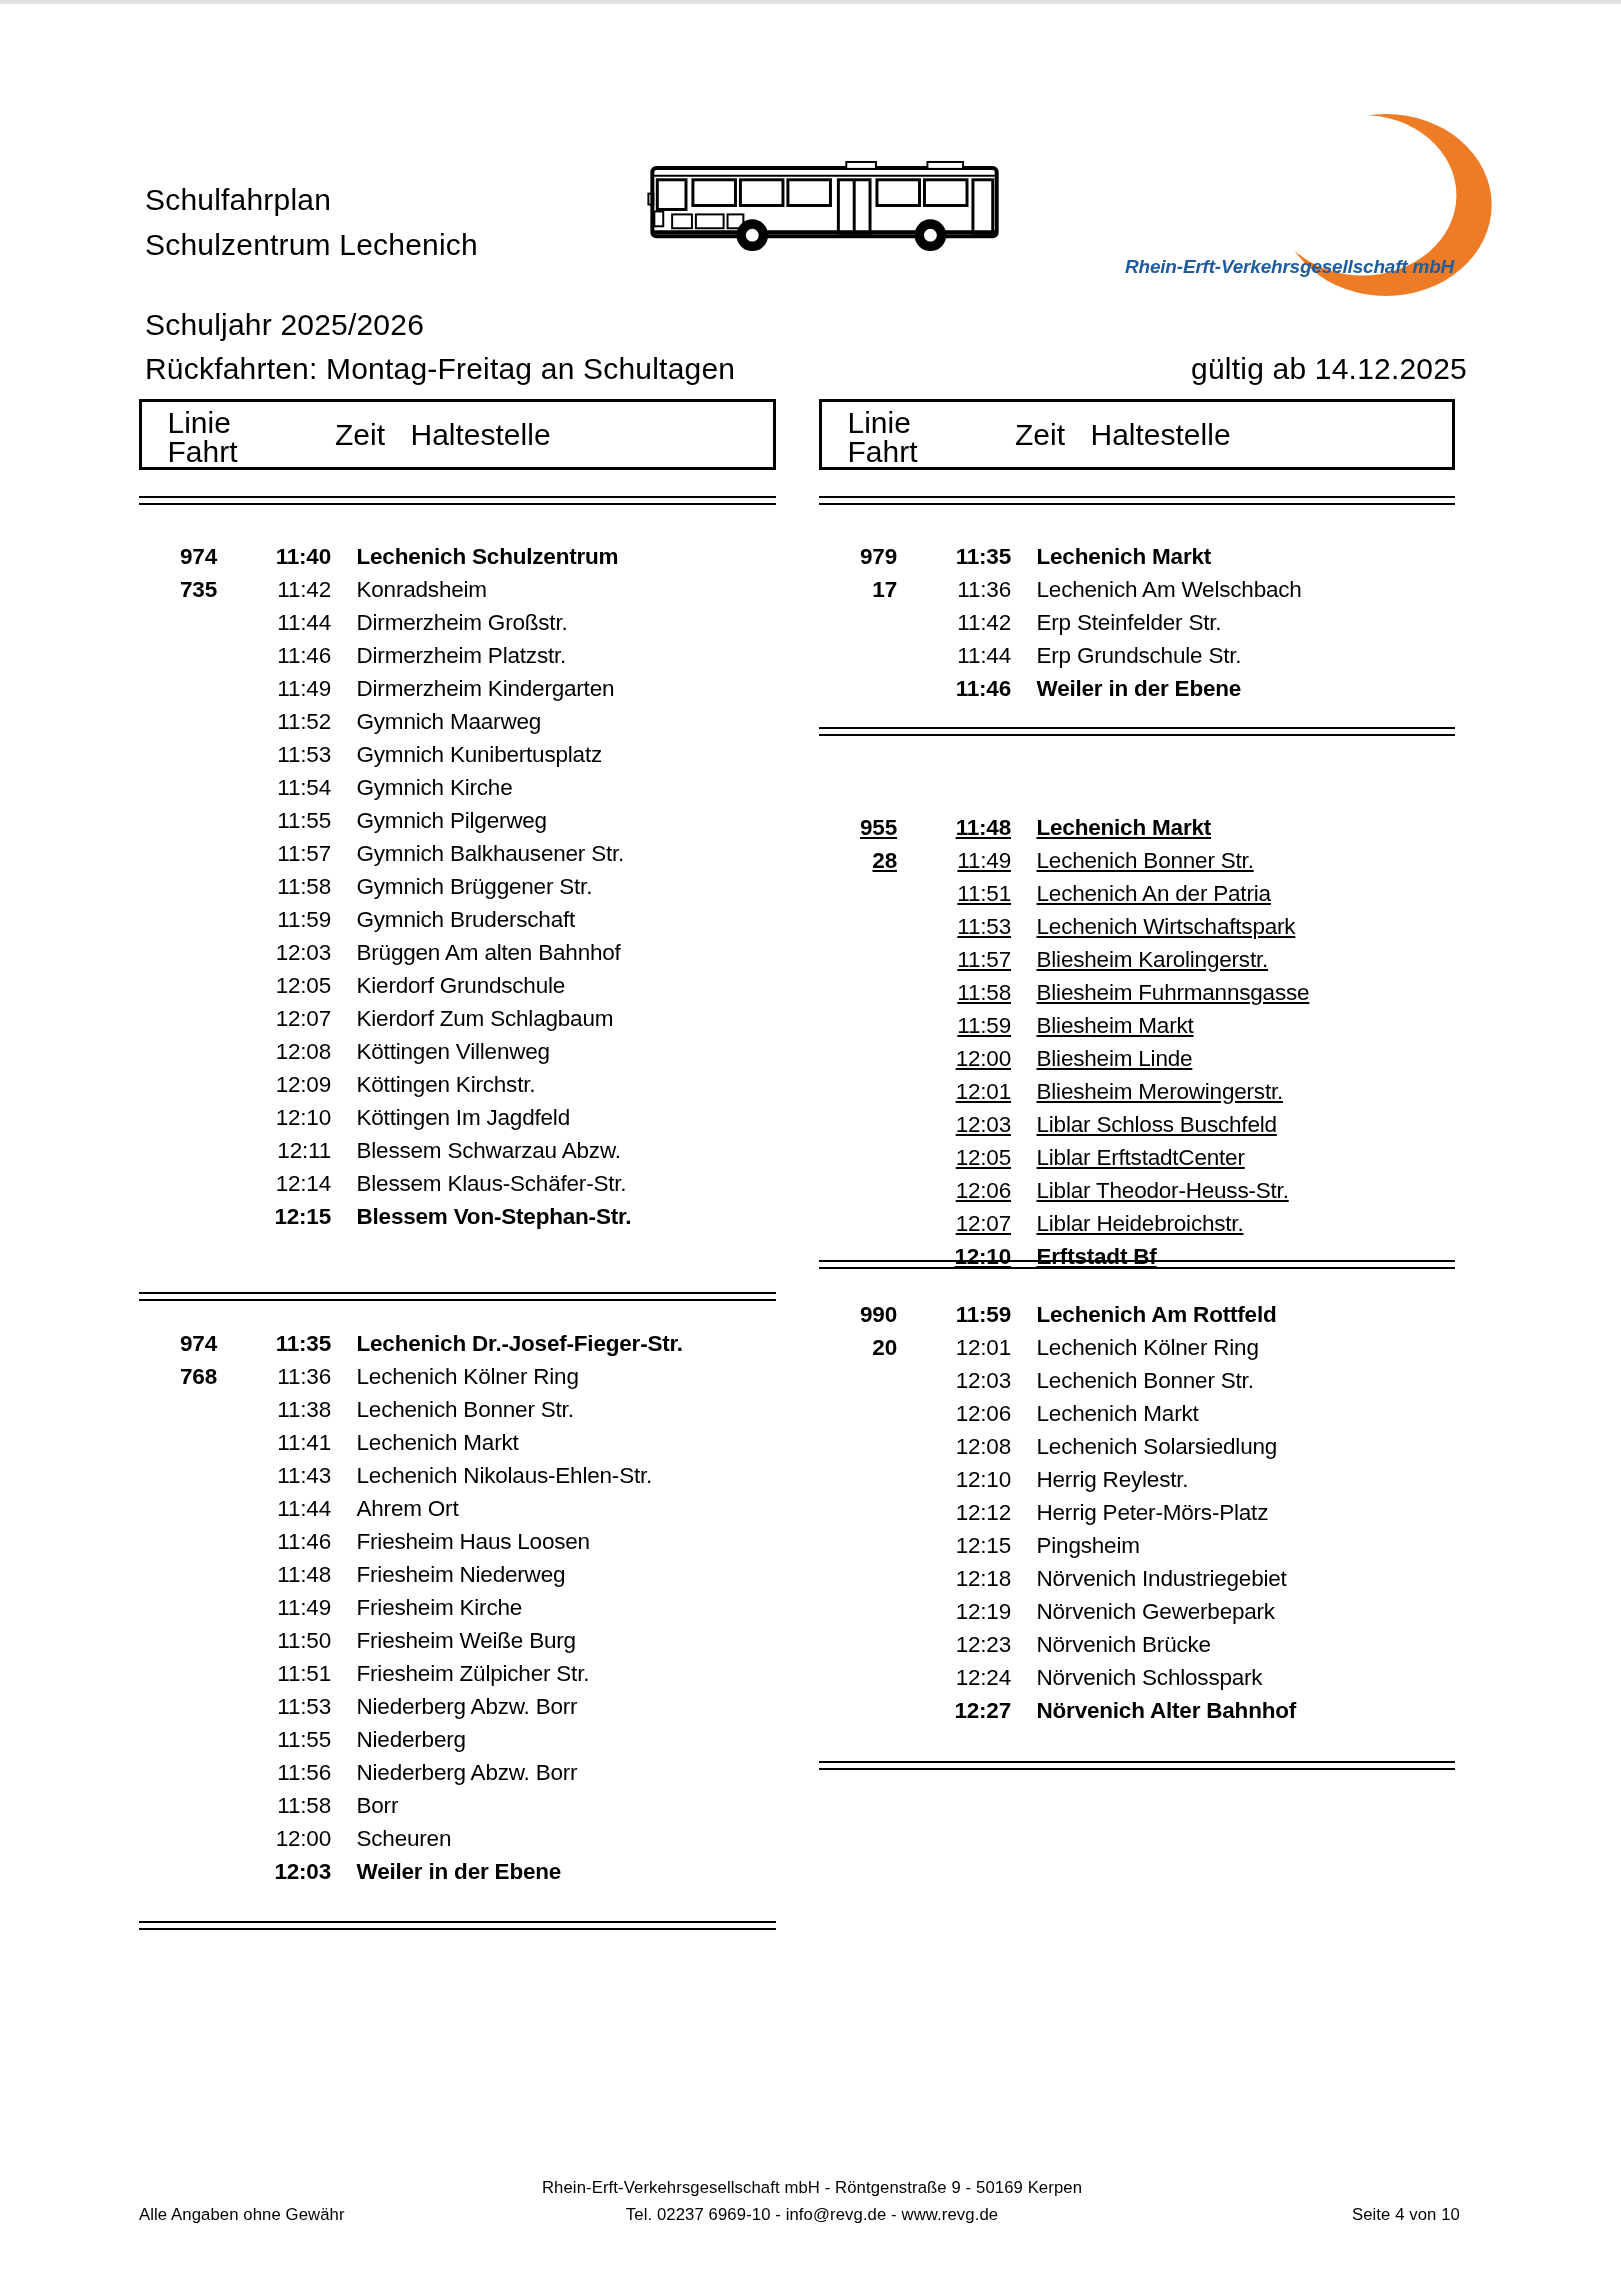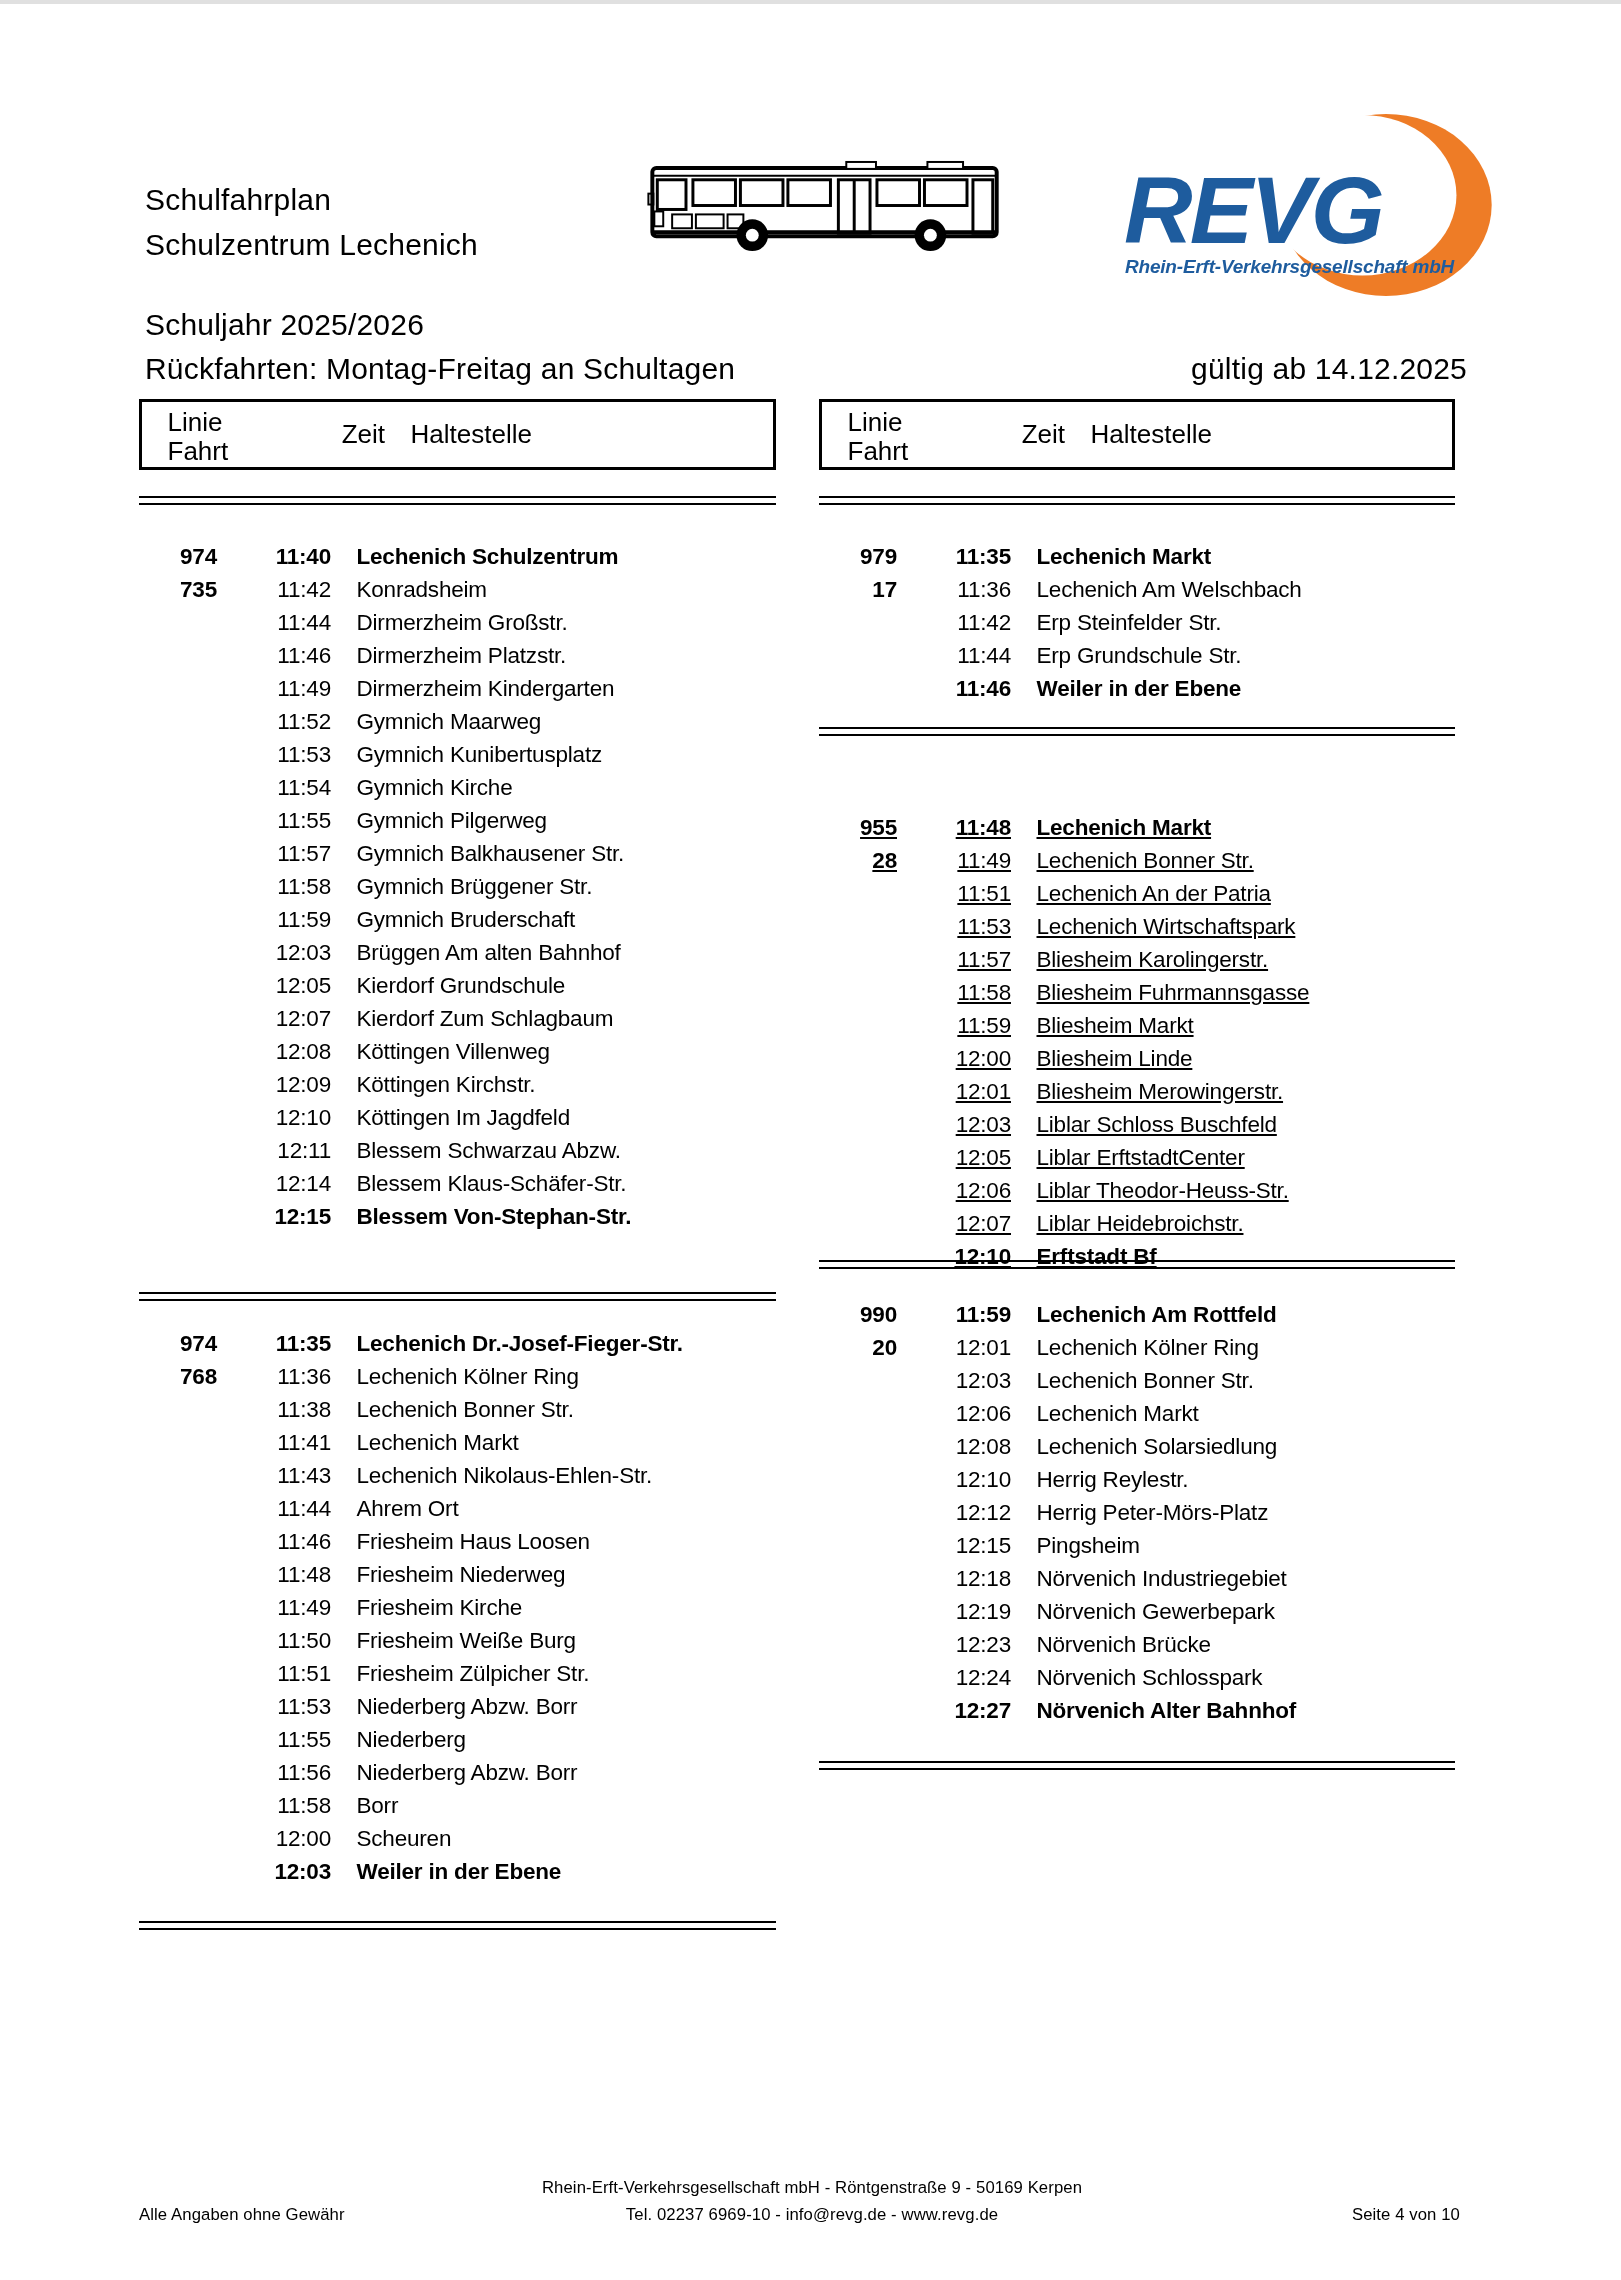--- a/index.html
+++ b/index.html
@@ -17,21 +17,21 @@
     font-size:95px;font-weight:700;font-style:italic;letter-spacing:-2.9px;
     line-height:1;white-space:nowrap;z-index:2;
   }
   .logo-tagline{
     font-size:19px;font-weight:700;font-style:italic;letter-spacing:-0.2px;
     white-space:nowrap;z-index:2;
   }
   
   .tbl-head{
     box-sizing:border-box;border:3.9px solid #000;height:71px;
-    display:flex;align-items:stretch;font-size:26px;
+    display:flex;align-items:stretch;font-size:30px;
   }
   .th-col1{width:188px;padding:5.9px 0 0 25.5px;box-sizing:border-box;line-height:29px;}
   .th-zeit{width:55px;display:flex;align-items:center;justify-content:flex-end;}
   .th-halt{flex:1;display:flex;align-items:center;padding-left:25.5px;}
   
   .dblrule{
     box-sizing:border-box;height:8.8px;
     border-top:2.9px solid #000;border-bottom:2.9px solid #000;
   }
   
@@ -82,21 +82,20 @@
       <circle cx="285" cy="77" r="6.5" fill="#fff" stroke="none"></circle>
     </svg>
   </div>
 
   <div class="abs" style="left:1280px;top:110px;width:212px;height:182px;z-index:1;">
     <svg width="212" height="182" viewBox="0 0 216 186">
       <ellipse cx="108" cy="93" rx="108" ry="93" fill="#EE7C26"></ellipse>
       <ellipse cx="84" cy="83" rx="96" ry="82" fill="#ffffff"></ellipse>
     </svg>
   </div>
-  <div class="abs logo-text" style="left: 1124px; top: 159px; color: rgb(30, 92, 158);">REVG</div>
   <div class="abs logo-tagline" style="left: 1125px; top: 252px; color: rgb(30, 92, 158);">Rhein-Erft-Verkehrsgesellschaft mbH</div>
 
   <div class="abs tbl-head" style="left:139px;top:395px;width:637px;">
     <div class="th-col1">
       <div>Linie</div>
       <div>Fahrt</div>
     </div>
     <div class="th-zeit">Zeit</div>
     <div class="th-halt">Haltestelle</div>
   </div>

